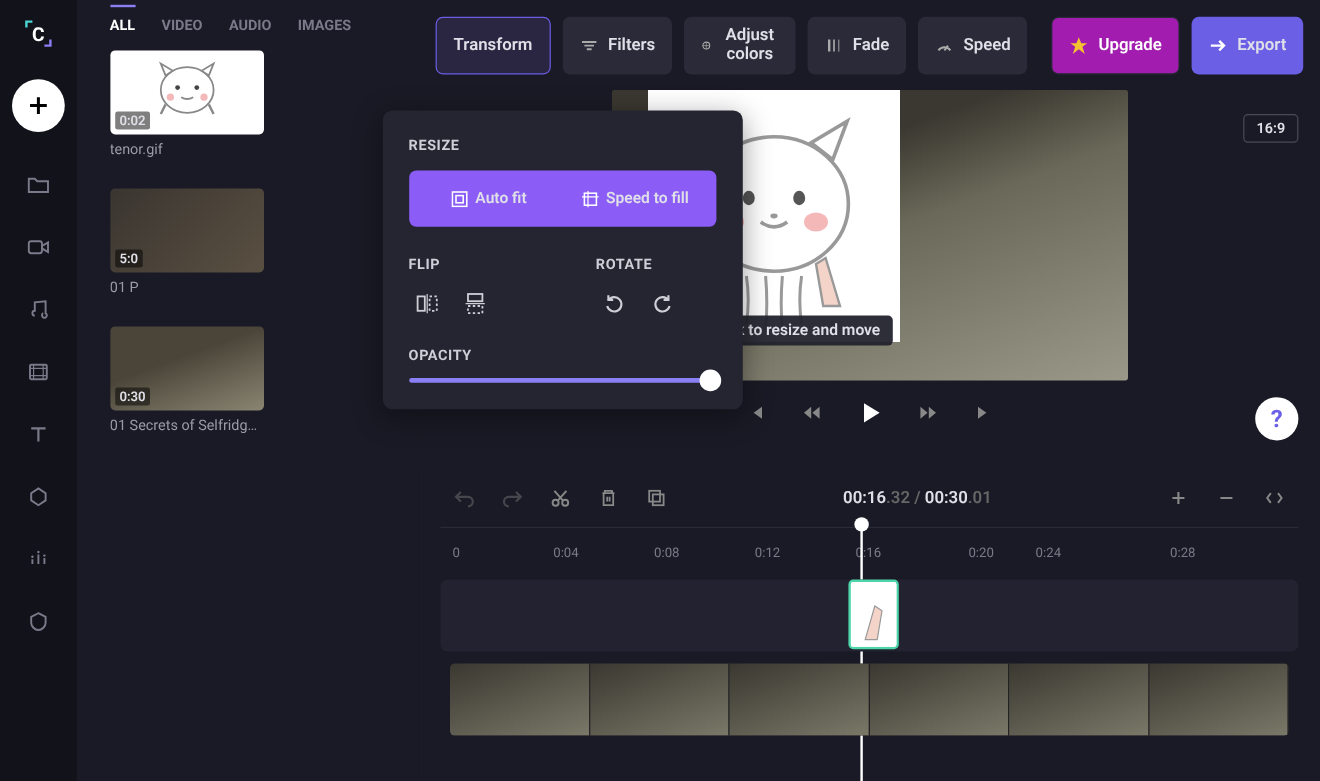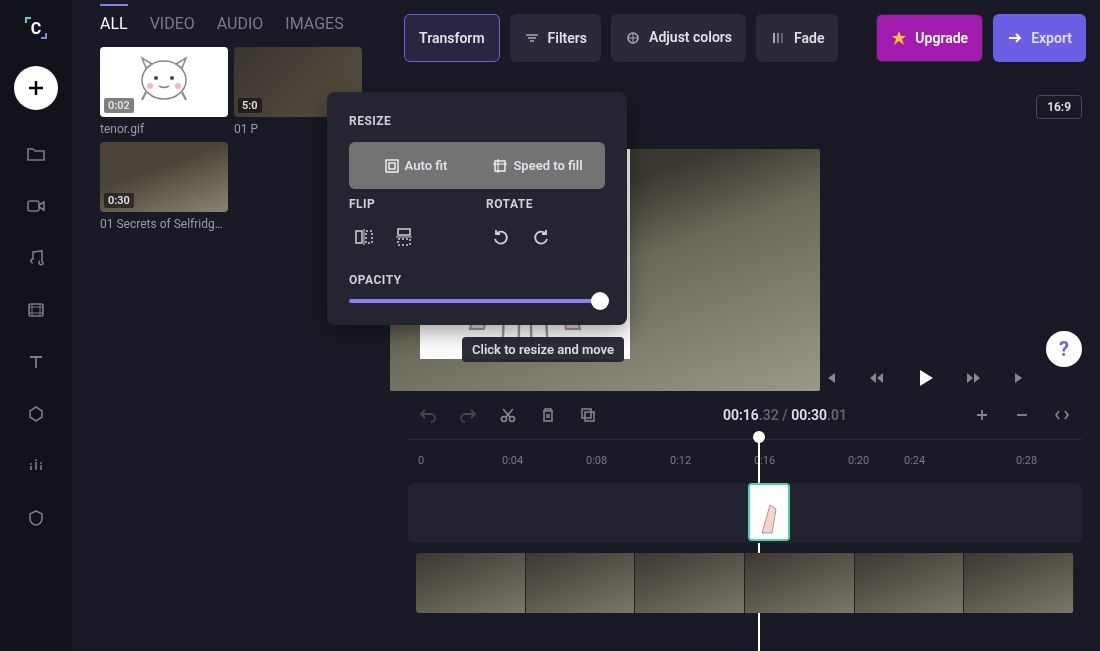--- a/index.html
+++ b/index.html
@@ -2,48 +2,48 @@
 <html><head>
 <meta charset="utf-8">
 <style>
 *{margin:0;padding:0;box-sizing:border-box;font-family:-apple-system,BlinkMacSystemFont,'Segoe UI',Roboto,sans-serif}
 body{background:#1a1a26;color:#e0e0e8;width:1100px;height:651px;overflow:hidden;display:flex}
 .sidebar{width:72px;background:#12121a;display:flex;flex-direction:column;align-items:center;padding-top:12px;gap:8px}
 .logo{width:32px;height:32px;display:flex;align-items:center;justify-content:center;margin-bottom:14px}
 .add-btn{width:44px;height:44px;border-radius:50%;background:#fff;display:flex;align-items:center;justify-content:center;color:#000;margin-bottom:14px}
 .nav-icon{width:44px;height:44px;display:flex;align-items:center;justify-content:center;color:#7a7a8a;cursor:pointer}
 .media-panel{width:318px;background:#1a1a26;padding:14px 14px 0 28px;position:relative}
-.media-tabs{display:flex;gap:22px;font-size:16px;font-weight:400;padding-bottom:14px}
+.media-tabs{display:flex;gap:22px;font-size:12px;font-weight:700;padding-bottom:14px}
 .media-tab{color:#7a7a8a;cursor:pointer}
 .media-tab.active{color:#fff;border-top:2px solid #8b7ff5;padding-top:8px;margin-top:-10px}
-.media-grid{display:flex;gap:6px;flex-wrap:wrap}
+.media-grid{display:flex;gap:26px;flex-wrap:wrap}
 .media-item{width:128px}
 .media-thumb{width:128px;height:70px;background:#333;border-radius:4px;position:relative;overflow:hidden}
 .media-dur{position:absolute;bottom:4px;left:4px;background:rgba(0,0,0,.5);font-size:11px;font-weight:600;padding:1px 4px;border-radius:2px}
 .media-name{font-size:12px;color:#9a9aa8;margin-top:5px;white-space:nowrap;overflow:hidden;text-overflow:ellipsis}
 .cat-thumb{background:#fff;display:flex;align-items:center;justify-content:center}
 .transform-panel{position:absolute;top:92px;left:255px;width:300px;background:#252532;border-radius:8px;padding:22px;z-index:50;box-shadow:0 6px 24px rgba(0,0,0,.4)}
 .tp-title{font-size:12px;font-weight:700;letter-spacing:.5px;color:#cfcfd8;margin-bottom:14px}
-.tp-buttons{display:flex;background:#737373;border-radius:6px;padding:6px}
+.tp-buttons{display:flex;background:#8b5cf6;border-radius:6px;padding:6px}
 .tp-btn{flex:1;display:flex;align-items:center;justify-content:center;gap:6px;font-size:13px;font-weight:600;padding:10px;border-radius:4px;cursor:pointer}
-.tp-row{display:flex;margin-top:8px;gap:67px}
+.tp-row{display:flex;margin-top:24px;gap:86px}
 .tp-col{display:flex;flex-direction:column;gap:14px}
 .tp-label{font-size:12px;font-weight:700;letter-spacing:.5px;color:#cfcfd8}
 .tp-icons{display:flex;gap:10px}
 .tp-icon{width:30px;height:24px;display:flex;align-items:center;justify-content:center;cursor:pointer;color:#cfcfd8}
 .slider-track{height:4px;background:#8b7ff5;border-radius:2px;position:relative;margin-top:12px}
 .slider-thumb{width:18px;height:18px;background:#fff;border-radius:50%;position:absolute;top:-7px;right:-4px}
 .main{flex:1;display:flex;flex-direction:column}
 .topbar{height:75px;display:flex;align-items:center;padding:0 14px;gap:10px}
 .top-btn{display:flex;align-items:center;gap:8px;background:#2a2a38;padding:0 14px;height:48px;border-radius:6px;font-size:14px;font-weight:600;cursor:pointer}
 .top-btn.active{background:#2a2540;border:1px solid #6a5fe5}
 .spacer{flex:1}
 .upgrade{background:#a21caf;color:#fff;border:1px solid #2a2a38}
 .export{background:#6a5fe5}
-.preview-area{flex:1;display:flex;align-items:flex-end;position:relative}
+.preview-area{flex:1;display:flex;flex-direction:column;align-items:center;position:relative}
 .aspect-badge{position:absolute;right:18px;top:20px;border:1px solid #4a4a58;padding:4px 10px;font-size:12px;font-weight:600;border-radius:4px}
 .help-badge{position:absolute;right:18px;top:256px;width:36px;height:36px;background:#fff;border-radius:50%;display:flex;align-items:center;justify-content:center;color:#6a5fe5;font-weight:700;font-size:20px}
 .canvas{width:430px;height:242px;background:#000;position:relative;border-radius:2px}
 .cat-layer{position:absolute;left:30px;top:0;width:210px;height:210px;background:#fff}
 .tooltip{position:absolute;left:72px;top:188px;background:rgba(35,35,45,.95);padding:5px 10px;border-radius:4px;font-size:13px;font-weight:600}
 .playback{display:flex;gap:26px;margin-top:14px;align-items:center}
 .pb-icon{width:20px;height:20px;display:flex;align-items:center;justify-content:center;color:#888;cursor:pointer}
 .pb-icon.play{color:#fff;width:26px;height:26px}
 .timeline-area{height:260px;background:#1a1a26;padding:0 18px}
 .tl-toolbar{height:48px;display:flex;align-items:center;gap:0}
@@ -245,20 +245,27 @@
       <span style="white-space:pre-line">Adjust colors</span>
     </div>
     <div class="top-btn">
       <svg width="16" height="16" viewBox="0 0 16 16">
           <line x1="4" y1="3" x2="4" y2="13" stroke="#aaa" stroke-width="2"></line>
           <line x1="8" y1="3" x2="8" y2="13" stroke="#aaa" stroke-width="1.4"></line>
           <line x1="12" y1="3" x2="12" y2="13" stroke="#aaa" stroke-width="0.8"></line>
         </svg>
       <span>Fade</span>
     </div>
+    <div class="top-btn">
+      <svg width="16" height="16" viewBox="0 0 16 16">
+          <path d="M3 12 A6 6 0 0 1 13 12" fill="none" stroke="#aaa" stroke-width="1.6"></path>
+          <line x1="8" y1="12" x2="11" y2="8" stroke="#aaa" stroke-width="1.6"></line>
+        </svg>
+      <span>Speed</span>
+    </div>
     <div class="spacer"></div>
     <div class="top-btn upgrade">
       <svg width="16" height="16" viewBox="0 0 16 16">
           <path d="M8 1 L10 6 L15 6 L11 9 L13 15 L8 11 L3 15 L5 9 L1 6 L6 6 Z" fill="#f4c430"></path>
         </svg>
       <span>Upgrade</span>
     </div>
     <div class="top-btn export">
       <svg width="16" height="16" viewBox="0 0 16 16">
           <path d="M2 8 L12 8 M9 4 L13 8 L9 12" stroke="#fff" stroke-width="2" fill="none"></path>

